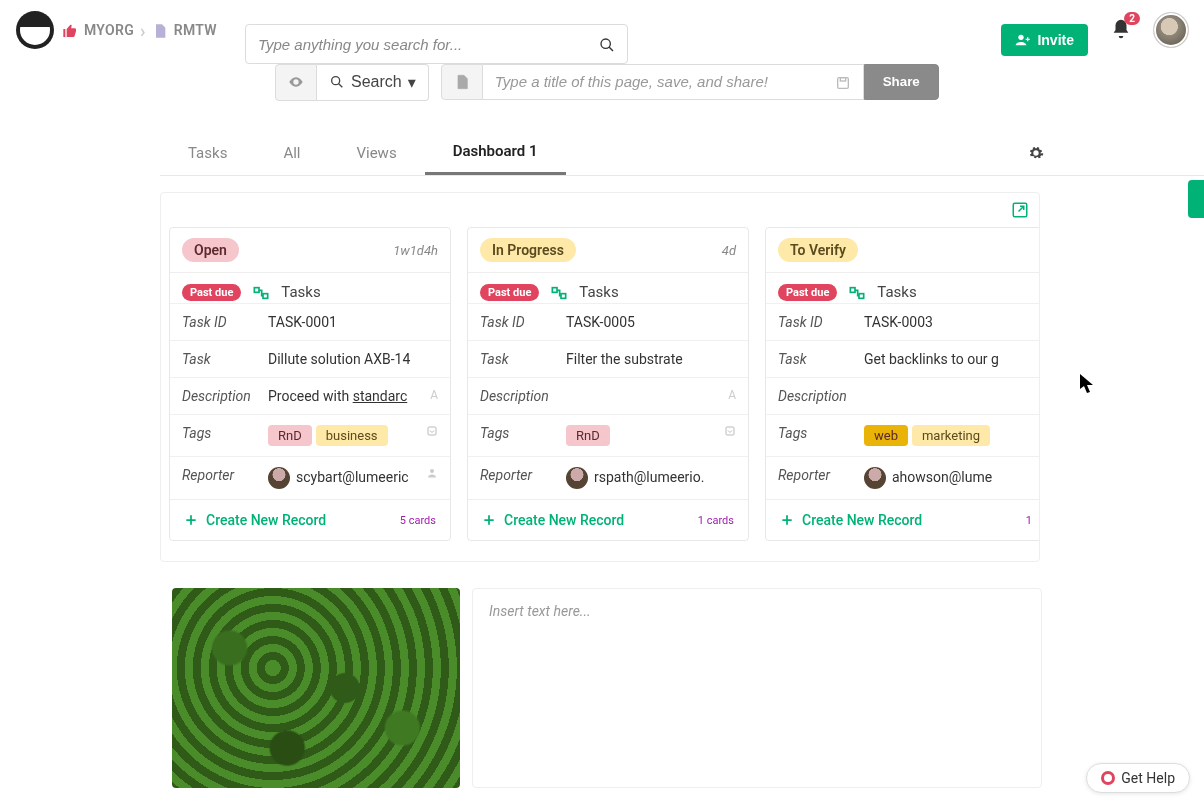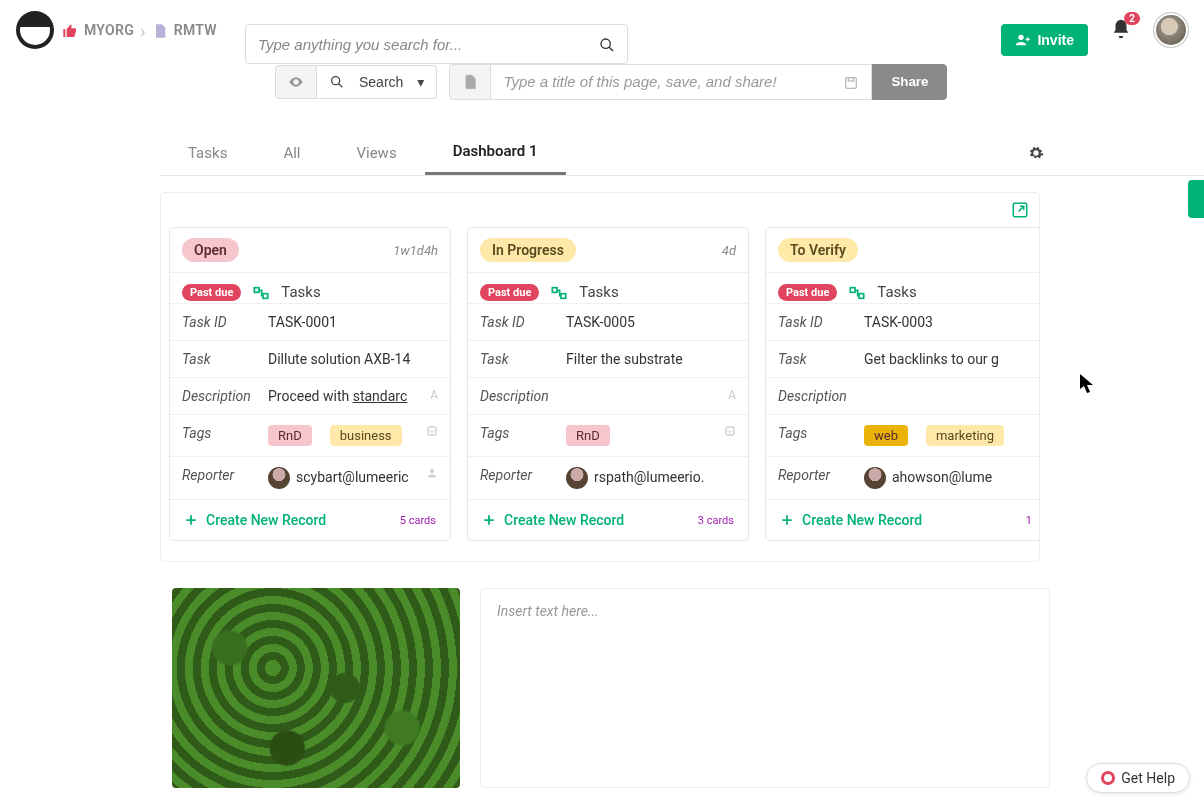--- a/index.html
+++ b/index.html
@@ -75,22 +75,22 @@
     box-shadow: inset 0 0 0 2px #fff, 0 0 0 1px #ccc;
   }
   
   .toolbar {
     display:flex; align-items:center; gap:8px;
     padding:0 16px 4px 275px;
     height:48px;
   }
   .toolbar .btn-group { display:flex; }
   .toolbar .btn {
-    border:1px solid #dcdcdc; background:#fff; padding:8px 12px; font-size:14px; color:#444;
-    display:flex; align-items:center; gap:14px;
+    border:1px solid #dcdcdc; background:#fff; padding:8px 12px; font-size:16px; color:#444;
+    display:flex; align-items:center; gap:6px;
   }
   .toolbar .btn.eye { border-radius:4px 0 0 4px; background:#f4f4f4; color:#888;}
   .toolbar .btn.search { border-radius:0 4px 4px 0; border-left:none; font-weight:500;}
   .page-title-group { display:flex; margin-left:4px; }
   .page-title-group .icon-box {
     border:1px solid #dcdcdc; background:#f4f4f4; color:#aaa;
     padding:8px 12px; border-radius:4px 0 0 4px; display:flex;align-items:center;
   }
   .page-title-input {
     border:1px solid #dcdcdc; border-left:none; border-right:none;
@@ -141,40 +141,40 @@
   .badge-past { background:#e0445e; color:#fff; border-radius:10px; padding:2px 8px; font-size:11px; font-weight:700;}
   .helper-icon { color:#00b275; font-weight:700;}
   .tasks-label { font-size:15px; color:#444;}
   .row {
     display:flex; padding:10px 12px; border-top:1px solid #f0f0f0; align-items:flex-start;
     font-size:14px;
   }
   .row .k { width:86px; color:#555; font-style:italic;}
   .row .v { flex:1; color:#333; white-space:nowrap; overflow:hidden; text-overflow:clip;}
   .row .trail { color:#ccc; font-size:12px; margin-left:4px;}
-  .tag-chip { display:inline-block; padding:3px 10px; border-radius:4px; margin-right:18px; font-size:13px;}
+  .tag-chip { display:inline-block; padding:3px 10px; border-radius:4px; margin-right:4px; font-size:13px;}
   .tag-rnd { background:#f5c6cb; color:#5a2a2f;}
   .tag-biz { background:#ffe9a8; color:#5a4b1f;}
   .tag-web { background:#eab308; color:#5a2a2f;}
   .tag-mkt { background:#ffe9a8; color:#5a4b1f;}
   .reporter-av {
     width:22px;height:22px;border-radius:50%; display:inline-block; vertical-align:middle;
     margin-right:6px;
     background: radial-gradient(circle at 50% 35%, #caa 35%, #543 37%);
   }
   .col-foot {
     display:flex; justify-content:space-between; align-items:center;
     padding:12px 14px; border-top:1px solid #eee;
   }
   .create-link { color:#00b275; font-weight:500; display:flex; align-items:center; gap:8px;}
   .card-count { color:#a21caf; font-size:11px;}
   
   .underl { text-decoration: underline; text-decoration-style: solid;}
   
-  .bottom-row { display:flex; gap:20px; margin:26px 0 0 160px;padding-left:12px;}
+  .bottom-row { display:flex; gap:12px; margin:26px 0 0 160px;padding-left:12px;}
   .img-widget {
     width:288px; height:200px; border-radius:4px; overflow:hidden;
     background:
       radial-gradient(circle at 20% 30%, #3a6e1f 6%, transparent 7%),
       radial-gradient(circle at 60% 50%, #2f5a18 7%, transparent 8%),
       radial-gradient(circle at 80% 70%, #3f7a22 6%, transparent 7%),
       radial-gradient(circle at 40% 80%, #2a4d14 7%, transparent 8%),
       repeating-radial-gradient(circle at 35% 40%, #4a8c2a 0 8px, #2f5a18 8px 16px),
       repeating-radial-gradient(circle at 70% 20%, #4a8c2a 0 8px, #2f5a18 8px 16px),
       #386b1e;
@@ -405,21 +405,21 @@
           <span class="k">Reporter</span>
           <span class="v"><span class="reporter-av"></span>rspath@lumeerio.</span>
         </div>
         <div class="col-foot">
           <span class="create-link">
             <svg width="14" height="14" viewBox="0 0 24 24" stroke="#00b275" stroke-width="3">
               <path d="M12 4v16M4 12h16"></path>
             </svg>
             <span>Create New Record</span>
           </span>
-          <span class="card-count">3 cards</span>
+          <span class="card-count">1 cards</span>
         </div>
       </div>
       <div class="col">
         <div class="col-head">
           <span class="pill verify">To Verify</span>
           <span class="col-meta"></span>
         </div>
         <div class="task-badges">
           <span class="badge-past">Past due</span>
           <span class="helper-icon"><svg class="svgicon" viewBox="0 0 24 24" fill="none" stroke="#00b275" stroke-width="2.5">

